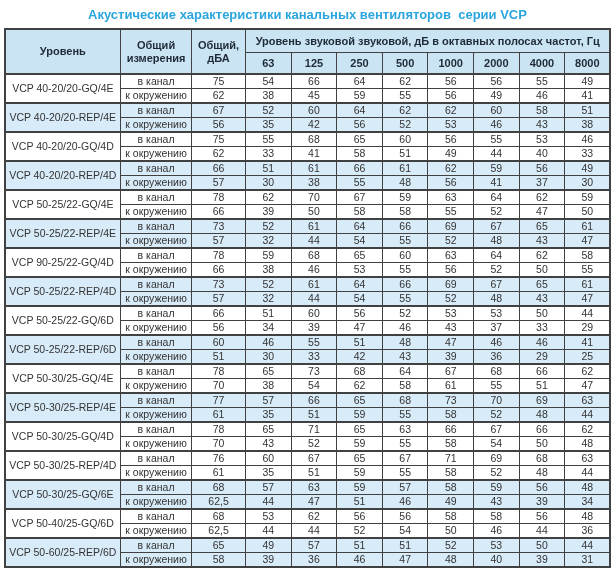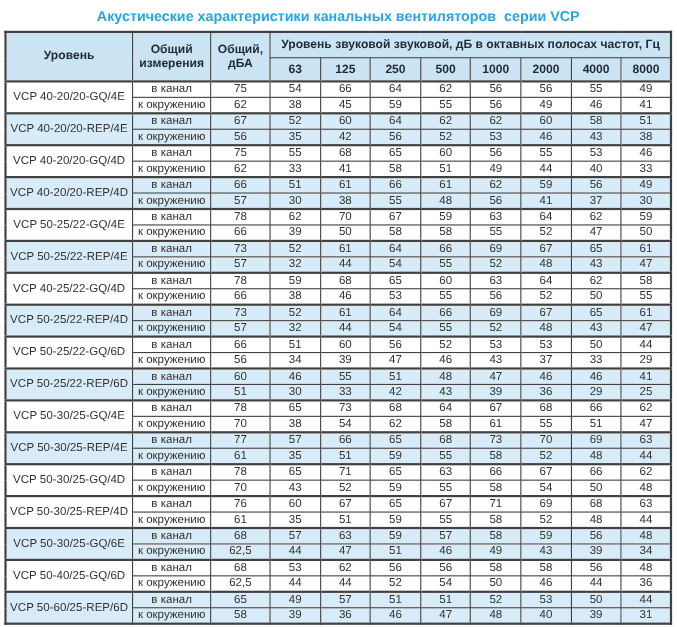--- a/index.html
+++ b/index.html
@@ -239,21 +239,21 @@
         <td>32</td>
         <td>44</td>
         <td>54</td>
         <td>55</td>
         <td>52</td>
         <td>48</td>
         <td>43</td>
         <td>47</td>
       </tr>
       <tr class=" group-start">
-        <td rowspan="2" class="model-cell">VCP 40-25/22-GQ/4D</td>
+        <td rowspan="2" class="model-cell">VCP 90-25/22-GQ/4D</td>
         <td>в канал</td>
         <td>78</td>
         <td>59</td>
         <td>68</td>
         <td>65</td>
         <td>60</td>
         <td>63</td>
         <td>64</td>
         <td>62</td>
         <td>58</td>

